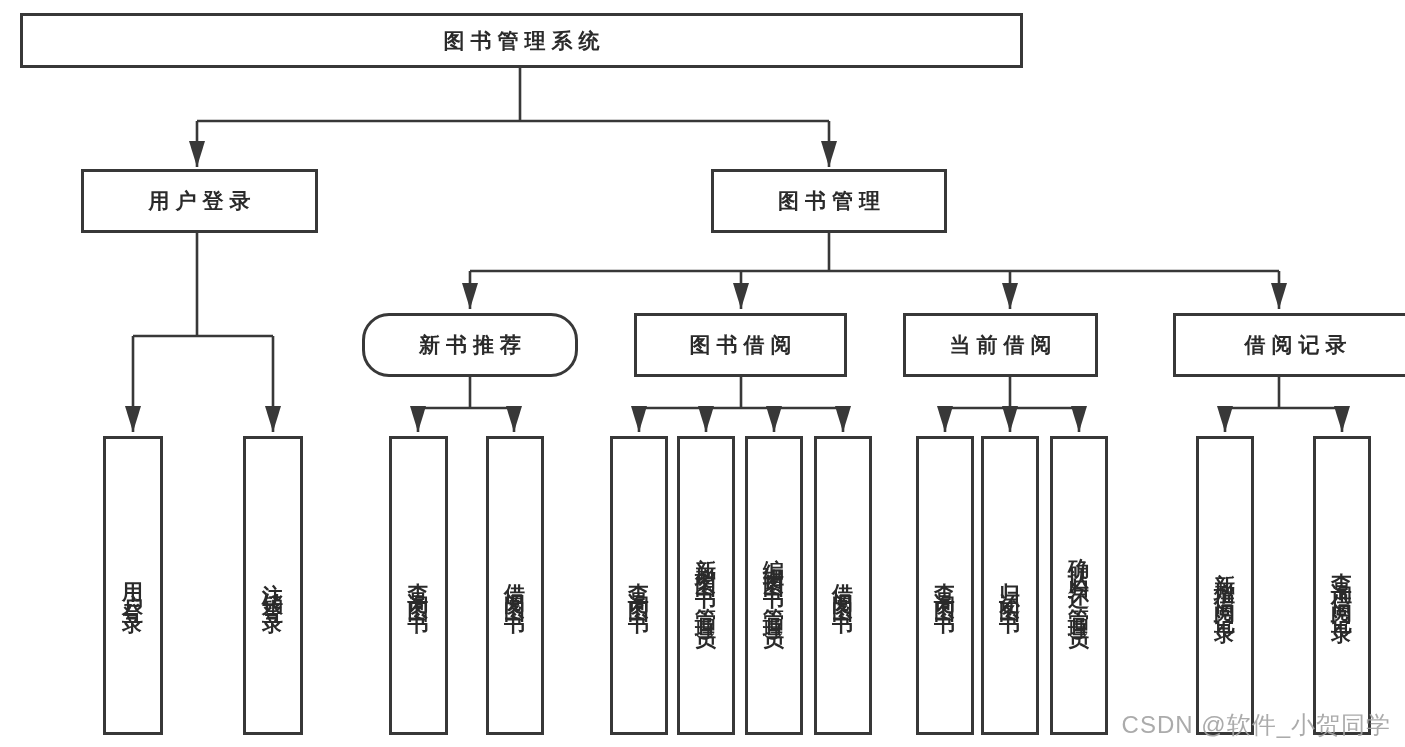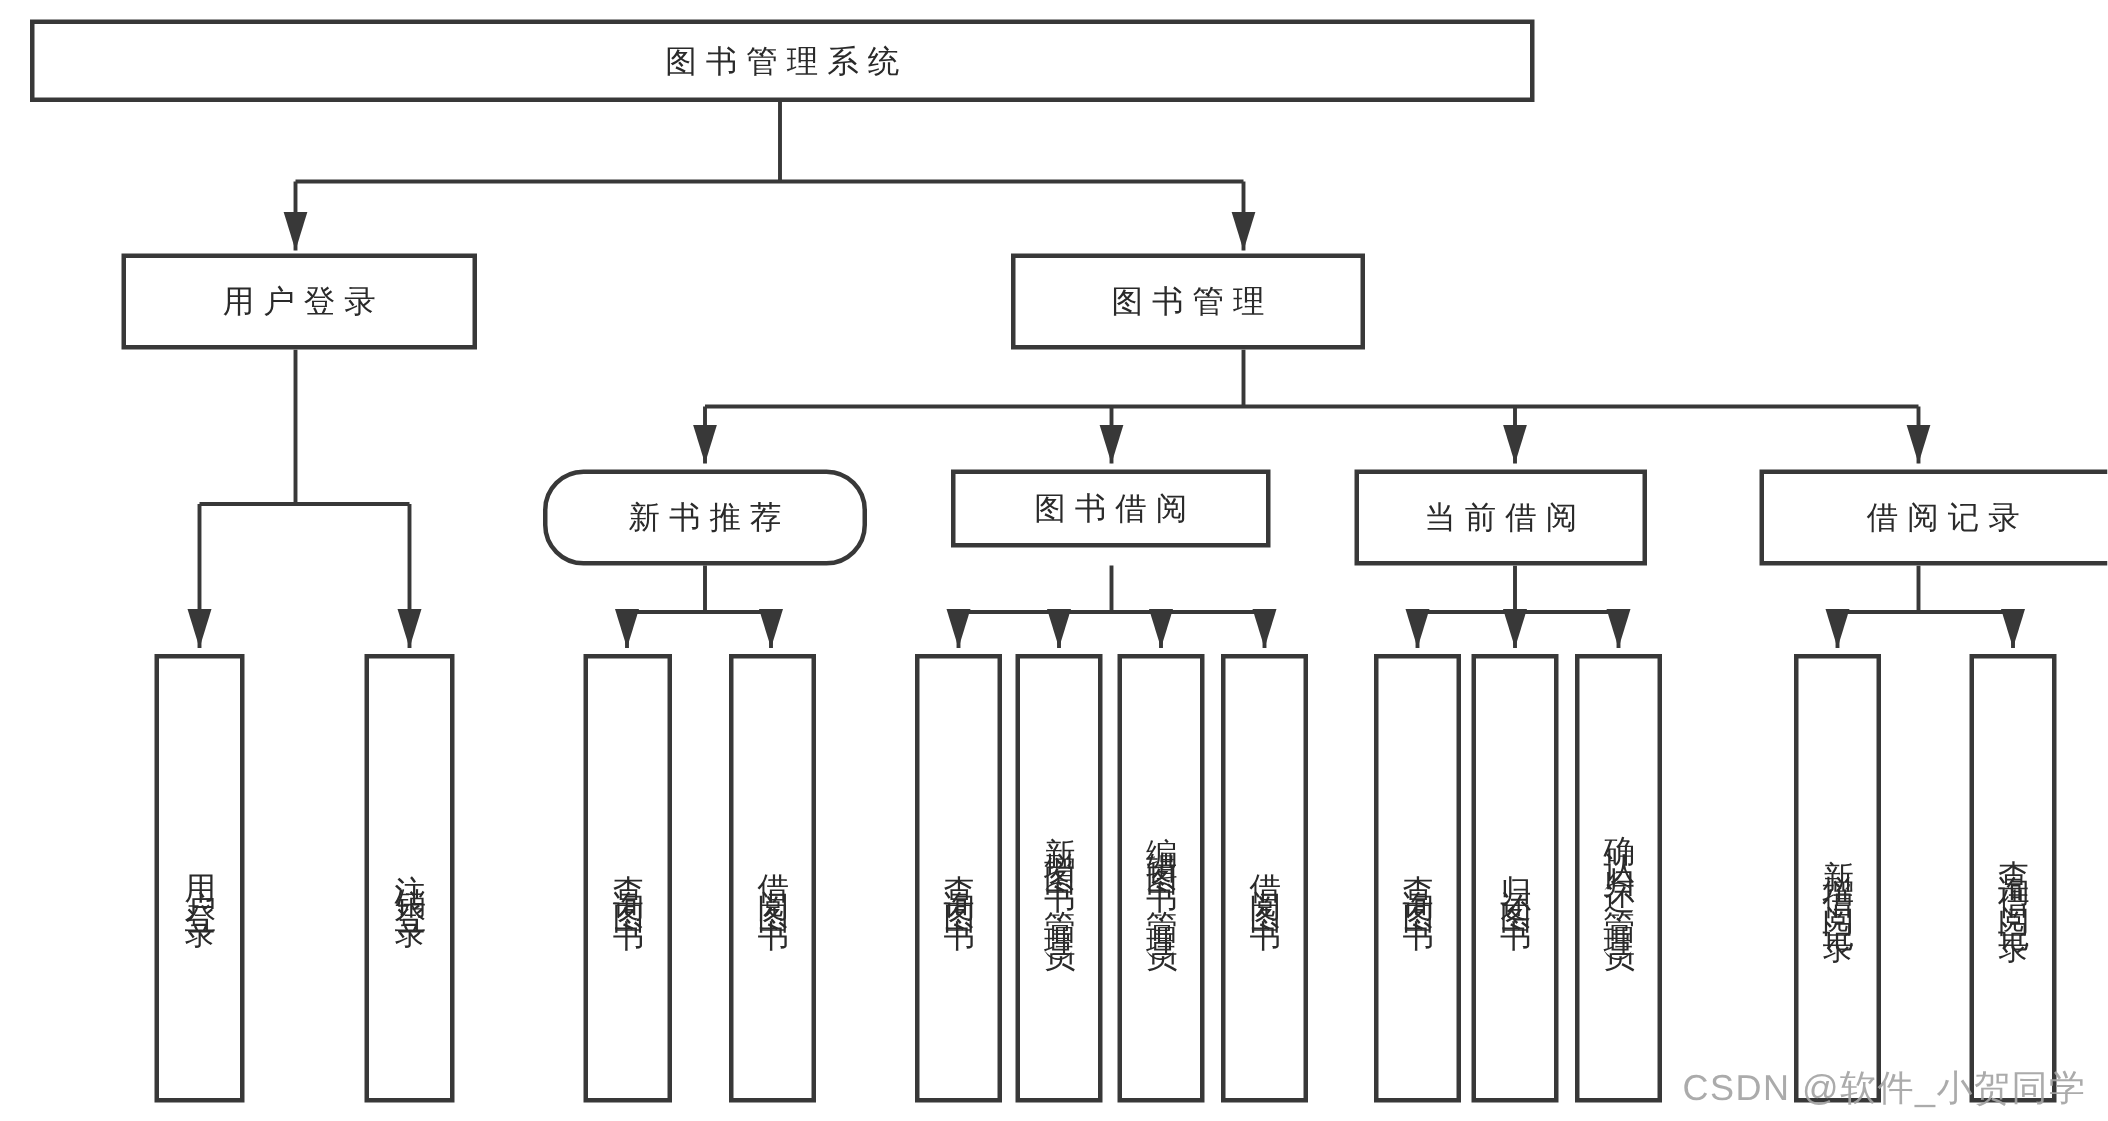--- a/index.html
+++ b/index.html
@@ -13,20 +13,21 @@
   #wires { position:absolute; left:0; top:0; width:1405px; height:747px; }
   .box {
     position:absolute;
     background:#ffffff;
     border:3px solid #383838;
     box-sizing:border-box;
     display:flex;
     align-items:center;
     justify-content:center;
     color:#2a2a2a;
+    font-weight:bold;
   }
   .hlabel {
     font-size:21px;
     letter-spacing:6px;
     text-indent:6px;
     white-space:nowrap;
   }
   .vtext {
     writing-mode:vertical-rl;
     text-orientation:mixed;
@@ -107,28 +108,28 @@
     </g>
   </svg>
 
   <div class="box" style="left:20px; top:13px; width:1003px; height:55px;">
     <span class="hlabel">图书管理系统</span>
   </div>
 
   <div class="box" style="left:81px; top:169px; width:237px; height:64px;">
     <span class="hlabel">用户登录</span>
   </div>
-  <div class="box" style="left:674px; top:169px; width:236px; height:64px;">
+  <div class="box" style="left:711px; top:169px; width:236px; height:64px;">
     <span class="hlabel">图书管理</span>
   </div>
 
   <div class="box" style="left:362px; top:313px; width:216px; height:64px;border-radius:27px;">
     <span class="hlabel">新书推荐</span>
   </div>
-  <div class="box" style="left:634px; top:313px; width:213px; height:52px;">
+  <div class="box" style="left:634px; top:313px; width:213px; height:64px;">
     <span class="hlabel">图书借阅</span>
   </div>
   <div class="box" style="left:903px; top:313px; width:195px; height:64px;">
     <span class="hlabel">当前借阅</span>
   </div>
   <div class="box" style="left:1173px; top:313px; width:245px; height:64px;">
     <span class="hlabel">借阅记录</span>
   </div>
 
   <div class="box" style="left:103px; top:436px; width:60px; height:299px;">

